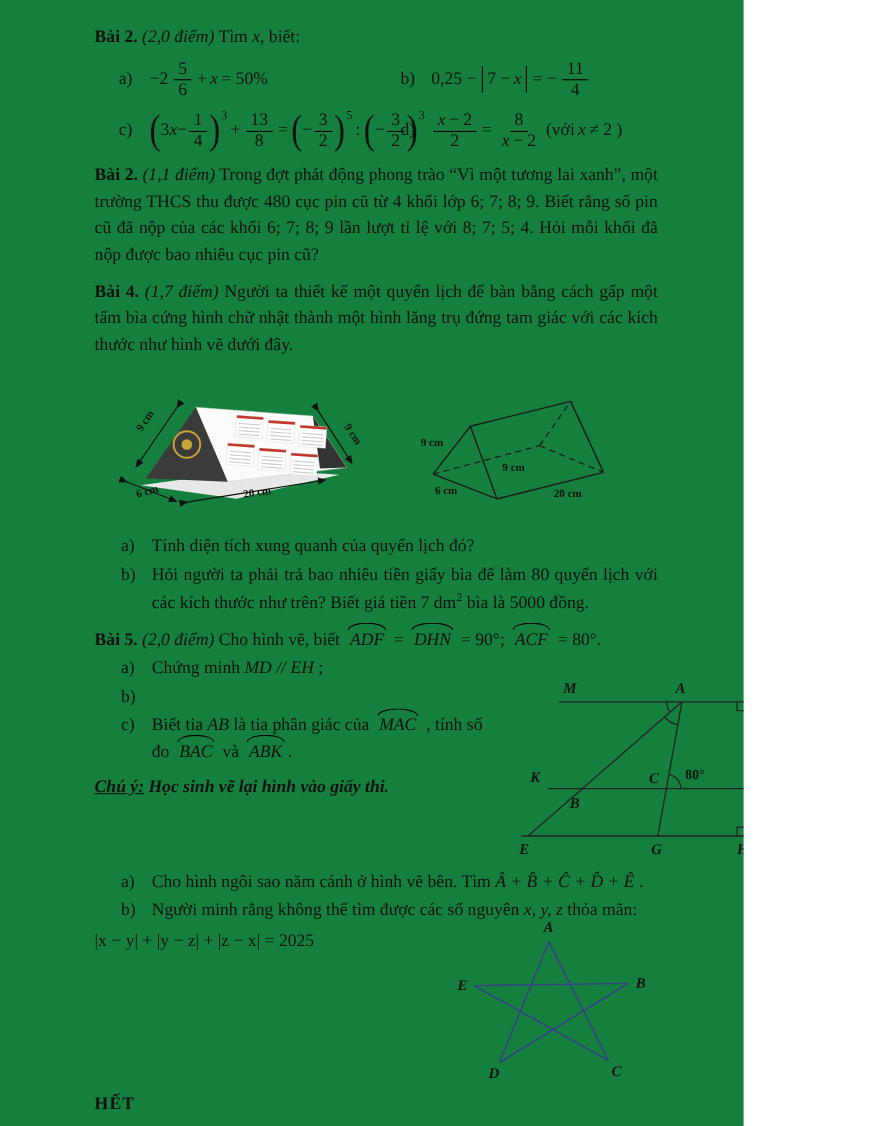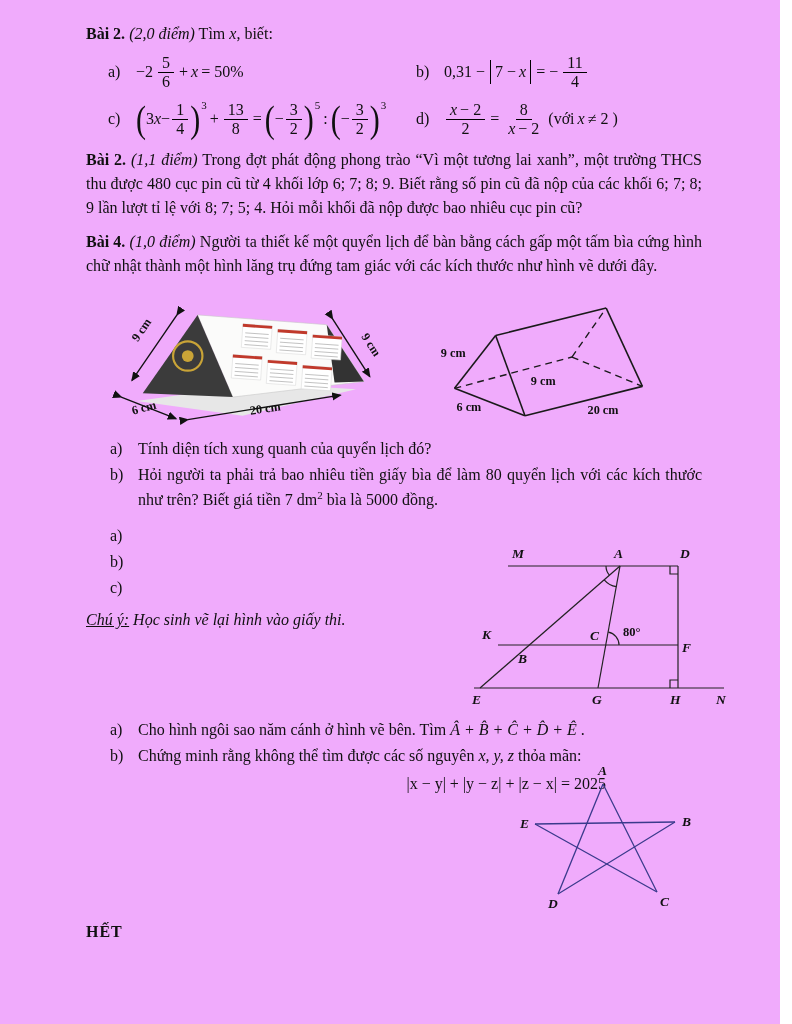--- a/index.html
+++ b/index.html
@@ -1,16 +1,16 @@
 <!DOCTYPE html>
 <html lang="vi"><head>
 <meta charset="utf-8">
 <style>
   html,body{margin:0;padding:0;background:#fff;}
-  .page{width:780px;height:1024px;position:relative;background:#f0abfc;overflow:hidden;
+  .page{width:676px;height:1024px;position:relative;background:#15803d;overflow:hidden;
         font-family:"Liberation Serif","DejaVu Serif",serif;color:#101010;font-size:16px;line-height:1.5;}
   .content{padding:12px 78px 0 86px;}
   p{margin:0;}
   .sec{margin-top:10px;}
   .btitle{font-weight:700;}
   .score{font-style:italic;}
   .just{text-align:justify;}
   .math{font-style:italic;}
   
   .itm{display:flex;padding-left:24px;margin:2px 0;align-items:flex-start;}
@@ -32,27 +32,27 @@
                 border-radius:50% 50% 0 0 / 100% 100% 0 0;}
   
   .b2grid{display:grid;grid-template-columns:50% 50%;row-gap:10px;margin:8px 0 4px;align-items:center;}
   .b2cell{display:flex;align-items:center;padding-left:22px;}
   
   .figrow{display:flex;align-items:flex-end;justify-content:center;gap:24px;margin:6px 0 8px;}
   
   .b5wrap{display:flex;align-items:flex-start;}
   .b5left{width:372px;flex:none;}
   .b5fig{flex:1;display:flex;justify-content:flex-end;padding-top:14px;}
-  .note{margin-top:8px;font-weight:400;font-style:italic;}
+  .note{margin-top:8px;font-weight:700;font-style:italic;}
   .note .nlabel{text-decoration:underline;}
   
   .b6{position:relative;min-height:202px;}
   .b6 .star{position:absolute;right:2px;top:44px;}
   .b6narrow{max-width:520px;}
-  .formula-line{width:520px;text-align:right;margin-top:4px;}
+  .formula-line{width:520px;text-align:left;margin-top:4px;}
   .het{font-weight:700;letter-spacing:1px;}
   
   svg text{font-family:"Liberation Serif","DejaVu Serif",serif;}
   .dim{font-size:12.5px;font-weight:700;fill:#111;}
   .ptlab{font-size:13.5px;font-weight:700;font-style:italic;fill:#111;}
   .anglab{font-size:12.5px;font-weight:700;fill:#111;}
 </style>
 </head>
 <body>
 
@@ -78,21 +78,21 @@
               </span>
           <span>+</span>
           <span class="math">x</span>
           <span>= 50%</span>
         </span>
       </div>
 
       <div class="b2cell">
         <span class="ilabel">b)</span>
         <span class="fx">
-          <span>0,31 −</span>
+          <span>0,25 −</span>
           <span class="abs">
                 <span>7 −</span>
                 <span class="math">x</span>
               </span>
           <span>= −</span>
           <span class="frac">
                 <span class="fn">11</span>
                 <span class="fd">4</span>
               </span>
         </span>
@@ -173,21 +173,21 @@
     <p class="just">
       <span class="btitle">Bài 2.</span>
       <span class="score">(1,1 điểm)</span>
       <span>Trong đợt phát động phong trào “Vì một tương lai xanh”, một trường THCS thu được 480 cục pin cũ từ 4 khối lớp 6; 7; 8; 9. Biết rằng số pin cũ đã nộp của các khối 6; 7; 8; 9 lần lượt tỉ lệ với 8; 7; 5; 4. Hỏi mỗi khối đã nộp được bao nhiêu cục pin cũ?</span>
     </p>
   </div>
 
   <div class="sec">
     <p class="just">
       <span class="btitle">Bài 4.</span>
-      <span class="score">(1,0 điểm)</span>
+      <span class="score">(1,7 điểm)</span>
       <span>Người ta thiết kế một quyển lịch để bàn bằng cách gấp một tấm bìa cứng hình chữ nhật thành một hình lăng trụ đứng tam giác với các kích thước như hình vẽ dưới đây.</span>
     </p>
 
     <div class="figrow">
 
       <svg width="330" height="145" viewBox="0 0 330 145">
         <defs>
           <marker id="ah" markerWidth="8" markerHeight="8" refX="6" refY="3" orient="auto">
             <path d="M0,0 L7,3 L0,6 Z" fill="#111"></path>
           </marker>
@@ -286,30 +286,56 @@
     <div class="itm">
       <span class="ilabel">b)</span>
       <span class="itxt just">
         <span>Hỏi người ta phải trả bao nhiêu tiền giấy bìa để làm 80 quyển lịch với các kích thước như trên? Biết giá tiền 7 dm</span><sup class="s">2</sup>
         <span>bìa là 5000 đồng.</span>
       </span>
     </div>
   </div>
 
   <div class="sec">
+    <p>
+      <span class="btitle">Bài 5.</span>
+      <span class="score">(2,0 điểm)</span>
+      <span>Cho hình vẽ, biết</span>
+      <span class="oarc">ADF</span>
+      <span>=</span>
+      <span class="oarc">DHN</span>
+      <span>= 90°;</span>
+      <span class="oarc">ACF</span>
+      <span>= 80°.</span>
+    </p>
     <div class="b5wrap">
       <div class="b5left">
         <div class="itm">
           <span class="ilabel">a)</span>
+          <span class="itxt">
+            <span>Chứng minh</span>
+            <span class="math">MD // EH</span>
+            <span>;</span>
+          </span>
         </div>
         <div class="itm">
           <span class="ilabel">b)</span>
         </div>
         <div class="itm">
           <span class="ilabel">c)</span>
+          <span class="itxt">
+            <span>Biết tia</span>
+            <span class="math">AB</span>
+            <span>là tia phân giác của</span>
+            <span class="oarc">MAC</span>
+            <span>, tính số đo</span>
+            <span class="oarc">BAC</span>
+            <span>và</span>
+            <span class="oarc">ABK</span><span>.</span>
+          </span>
         </div>
         <p class="note">
           <span class="nlabel">Chú ý:</span>
           <span>Học sinh vẽ lại hình vào giấy thi.</span>
         </p>
       </div>
       <div class="b5fig">
         <svg width="285" height="172" viewBox="0 0 285 172">
           <g stroke="#222" stroke-width="1.2" fill="none">
             <line x1="50" y1="30" x2="220" y2="30"></line>
@@ -346,21 +372,21 @@
       <span class="ilabel">a)</span>
       <span class="itxt">
         <span>Cho hình ngôi sao năm cánh ở hình vẽ bên. Tìm</span>
         <span class="math">Â + B̂ + Ĉ + D̂ + Ê</span>
         <span>.</span>
       </span>
     </div>
     <div class="itm b6narrow">
       <span class="ilabel">b)</span>
       <span class="itxt" style="max-width:470px;">
-        <span>Chứng minh rằng không thể tìm được các số nguyên</span>
+        <span>Người minh rằng không thể tìm được các số nguyên</span>
         <span class="math">x, y, z</span>
         <span>thỏa mãn:</span>
       </span>
     </div>
     <div class="formula-line">|x − y| + |y − z| + |z − x| = 2025</div>
 
     <div class="star">
       <svg width="190" height="155" viewBox="0 0 190 155">
         <g stroke="#3a3a8c" stroke-width="1.3" fill="none">
           <line x1="93" y1="22" x2="147" y2="130"></line>

